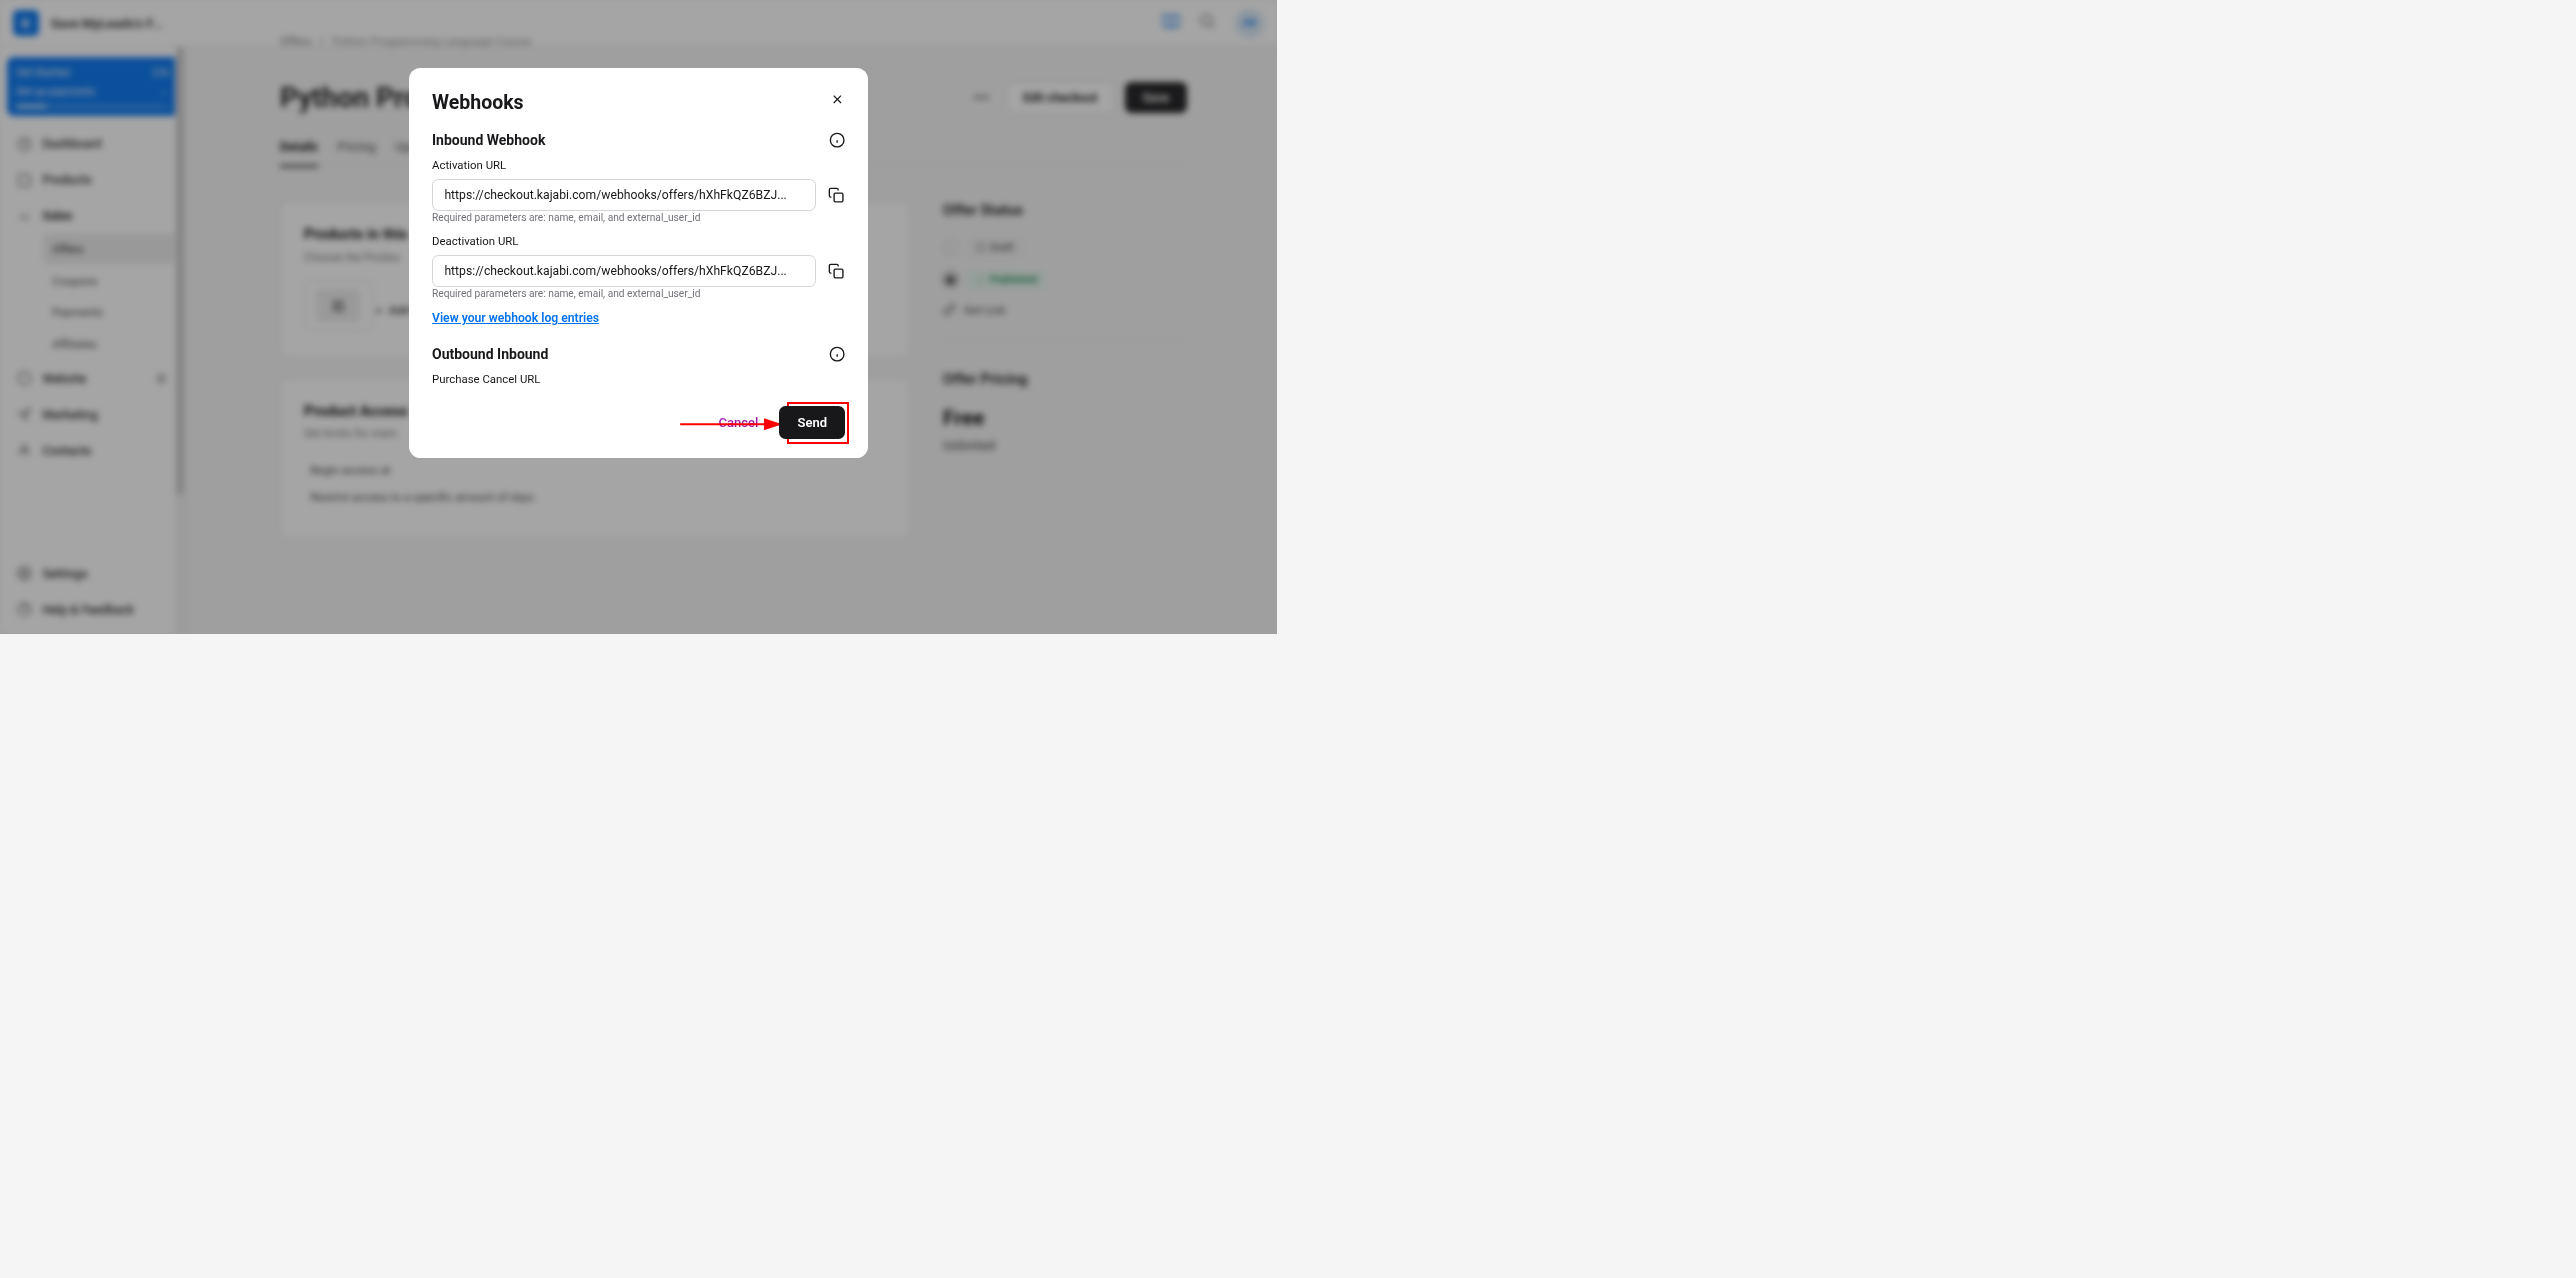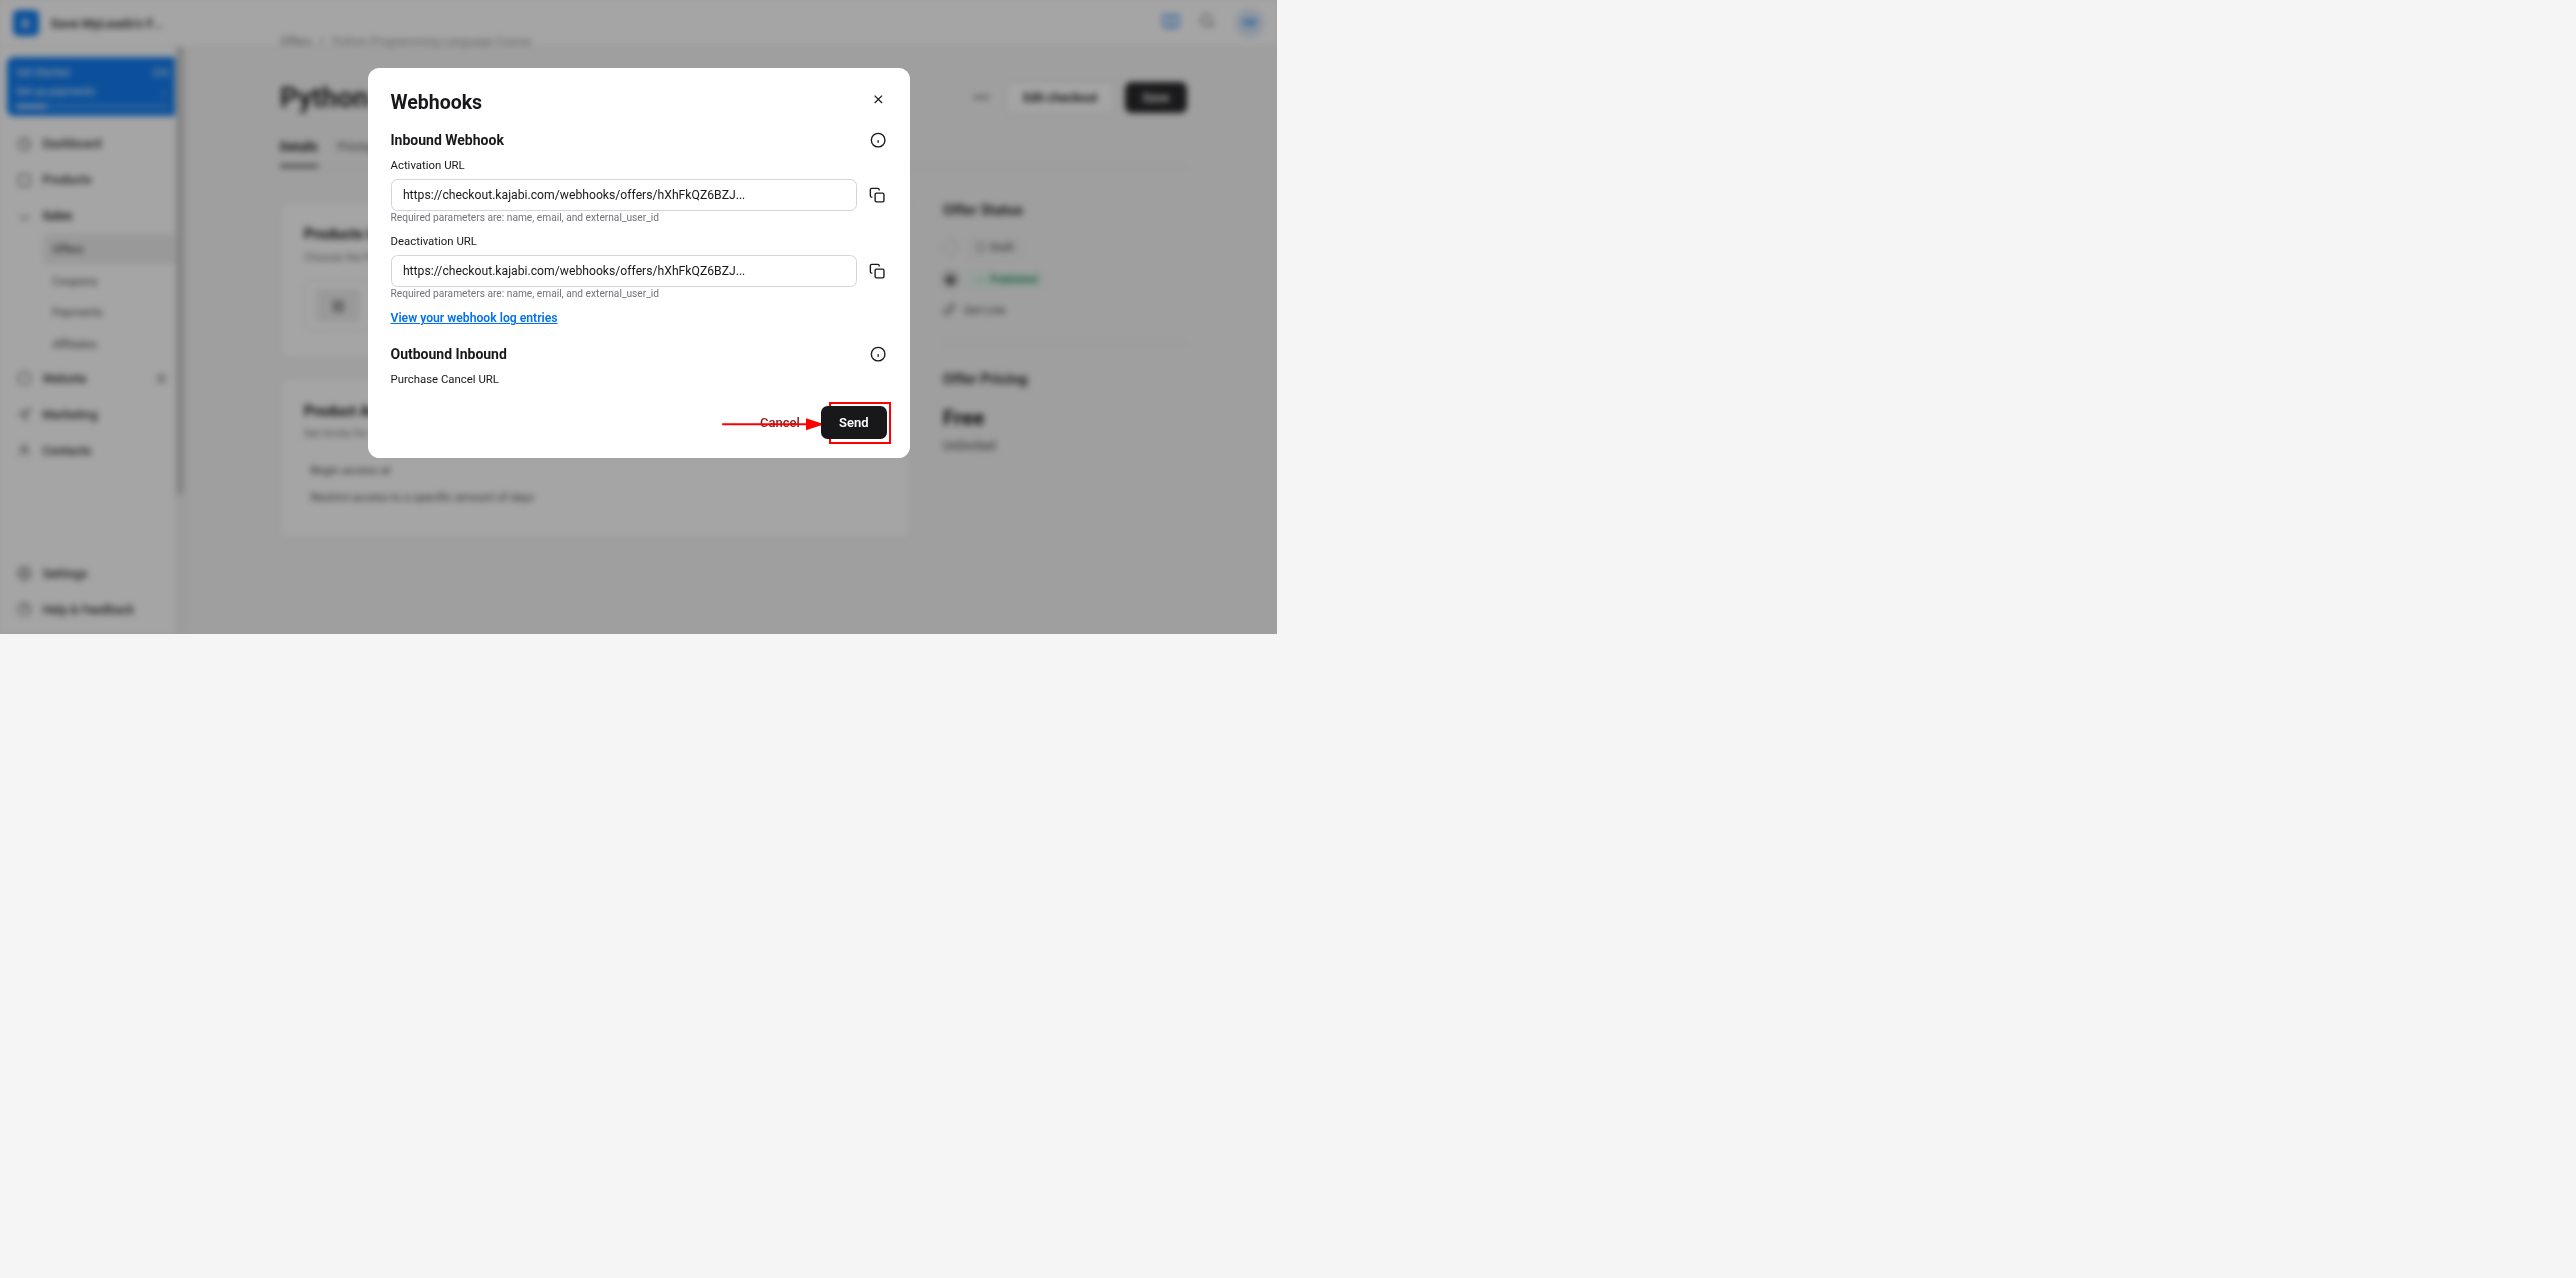--- a/index.html
+++ b/index.html
@@ -67,35 +67,35 @@
     .radio-circ { width: 14.7px; height: 14.7px; border: 1.6px solid #c0c0c0; border-radius: 50%; display: inline-block; }
     .radio-circ.checked { border-color: #000; display:inline-flex; align-items:center; justify-content:center;}
     .radio-circ.checked::after{content:""; width:6.5px; height:6.5px; background:#000; border-radius:50%;}
     .get-link-row { display: flex; align-items: center; gap: 8.1px; color: #333; font-size: 11.4px; margin-top: 13px; }
     .pricing-section { margin-top: 26px; padding-top: 26px; border-top: 0.8px solid #e5e5e5; }
     .free-price { font-size: 21px; font-weight: 700; margin-top: 9.8px; }
     .unlimited { font-size: 12.2px; color: #666; font-weight: 600; margin-top: 9.8px; }
     
     
     .overlay { position: absolute; inset: 0; background: rgba(30,30,30,0.4); display: flex; align-items: flex-start; justify-content: center; padding-top: 68px; }
-    .modal { background: #fff; border-radius: 11.4px; width: 542px; padding: 23px 23px 19.5px 23px; position: relative; }
+    .modal { background: #fff; border-radius: 11.4px; width: 459px; padding: 23px 23px 19.5px 23px; position: relative; }
     .modal-title { font-size: 19.5px; font-weight: 700; color: #18181b; margin-bottom: 18px; }
     .close-btn { position: absolute; right: 19.5px; top: 19.5px; width: 23px; height: 23px; display: flex; align-items: center; justify-content: center; cursor: pointer; color: #18181b; }
     .section-head { display: flex; justify-content: space-between; align-items: center; margin-bottom: 9.8px; }
     .section-head h4 { font-size: 14px; font-weight: 700; color: #18181b; }
     .info-icon { width: 16.3px; height: 16.3px; color: #18181b; }
     .field-label { font-size: 11.4px; color: #18181b; margin-bottom: 6.5px; font-weight: 400; }
     .field-row { display: flex; align-items: center; gap: 11.4px; margin-bottom: 1px; }
     .text-input { flex: 1; border: 0.8px solid #d4d4d8; border-radius: 6.5px; padding: 8.1px 11.4px; font-size: 12.2px; color: #18181b; background: #fff; overflow: hidden; white-space: nowrap; text-overflow: ellipsis; }
     .copy-btn { width: 18px; height: 18px; display: flex; align-items: center; justify-content: center; cursor: pointer; color: #18181b; }
     .send-test-btn { border: 0.8px solid #d4d4d8; background: #fff; border-radius: 6.5px; padding: 7.3px 13px; font-size: 12.2px; font-weight: 500; color: #18181b; cursor: pointer; position: relative; z-index: 2;}
     .hint { font-size: 10.2px; color: #71717a; margin-bottom: 11.4px; }
     .log-link { font-size: 12.2px; font-weight: 600; color: #0072EF; text-decoration: underline; display: inline-block; margin-bottom: 21px; text-align: right; }
     .modal-actions { display: flex; justify-content: flex-end; align-items: center; gap: 14.7px; margin-top: 19.5px; }
-    .cancel-btn { background: none; border: none; font-size: 13px; font-weight: 500; color: #7f1d1d; cursor: pointer; padding: 8.1px 6.5px;}
+    .cancel-btn { background: none; border: none; font-size: 13px; font-weight: 500; color: #a21caf; cursor: pointer; padding: 8.1px 6.5px;}
     .save-btn { background: #18181b; color: #fff; border: none; border-radius: 6.5px; padding: 9px 18px; font-size: 13px; font-weight: 600; cursor: pointer; position: relative; z-index: 2;}
     
     
     .red-box { position: absolute; border: 2.4px solid #ff0000; pointer-events: none; z-index: 1; }
     .arrow { position: absolute; pointer-events: none; z-index: 1; }
     
     .outbound-field-wrap { position: relative; }
     .section-gap { margin-bottom: 11.4px; }
   </style>
 </head>

